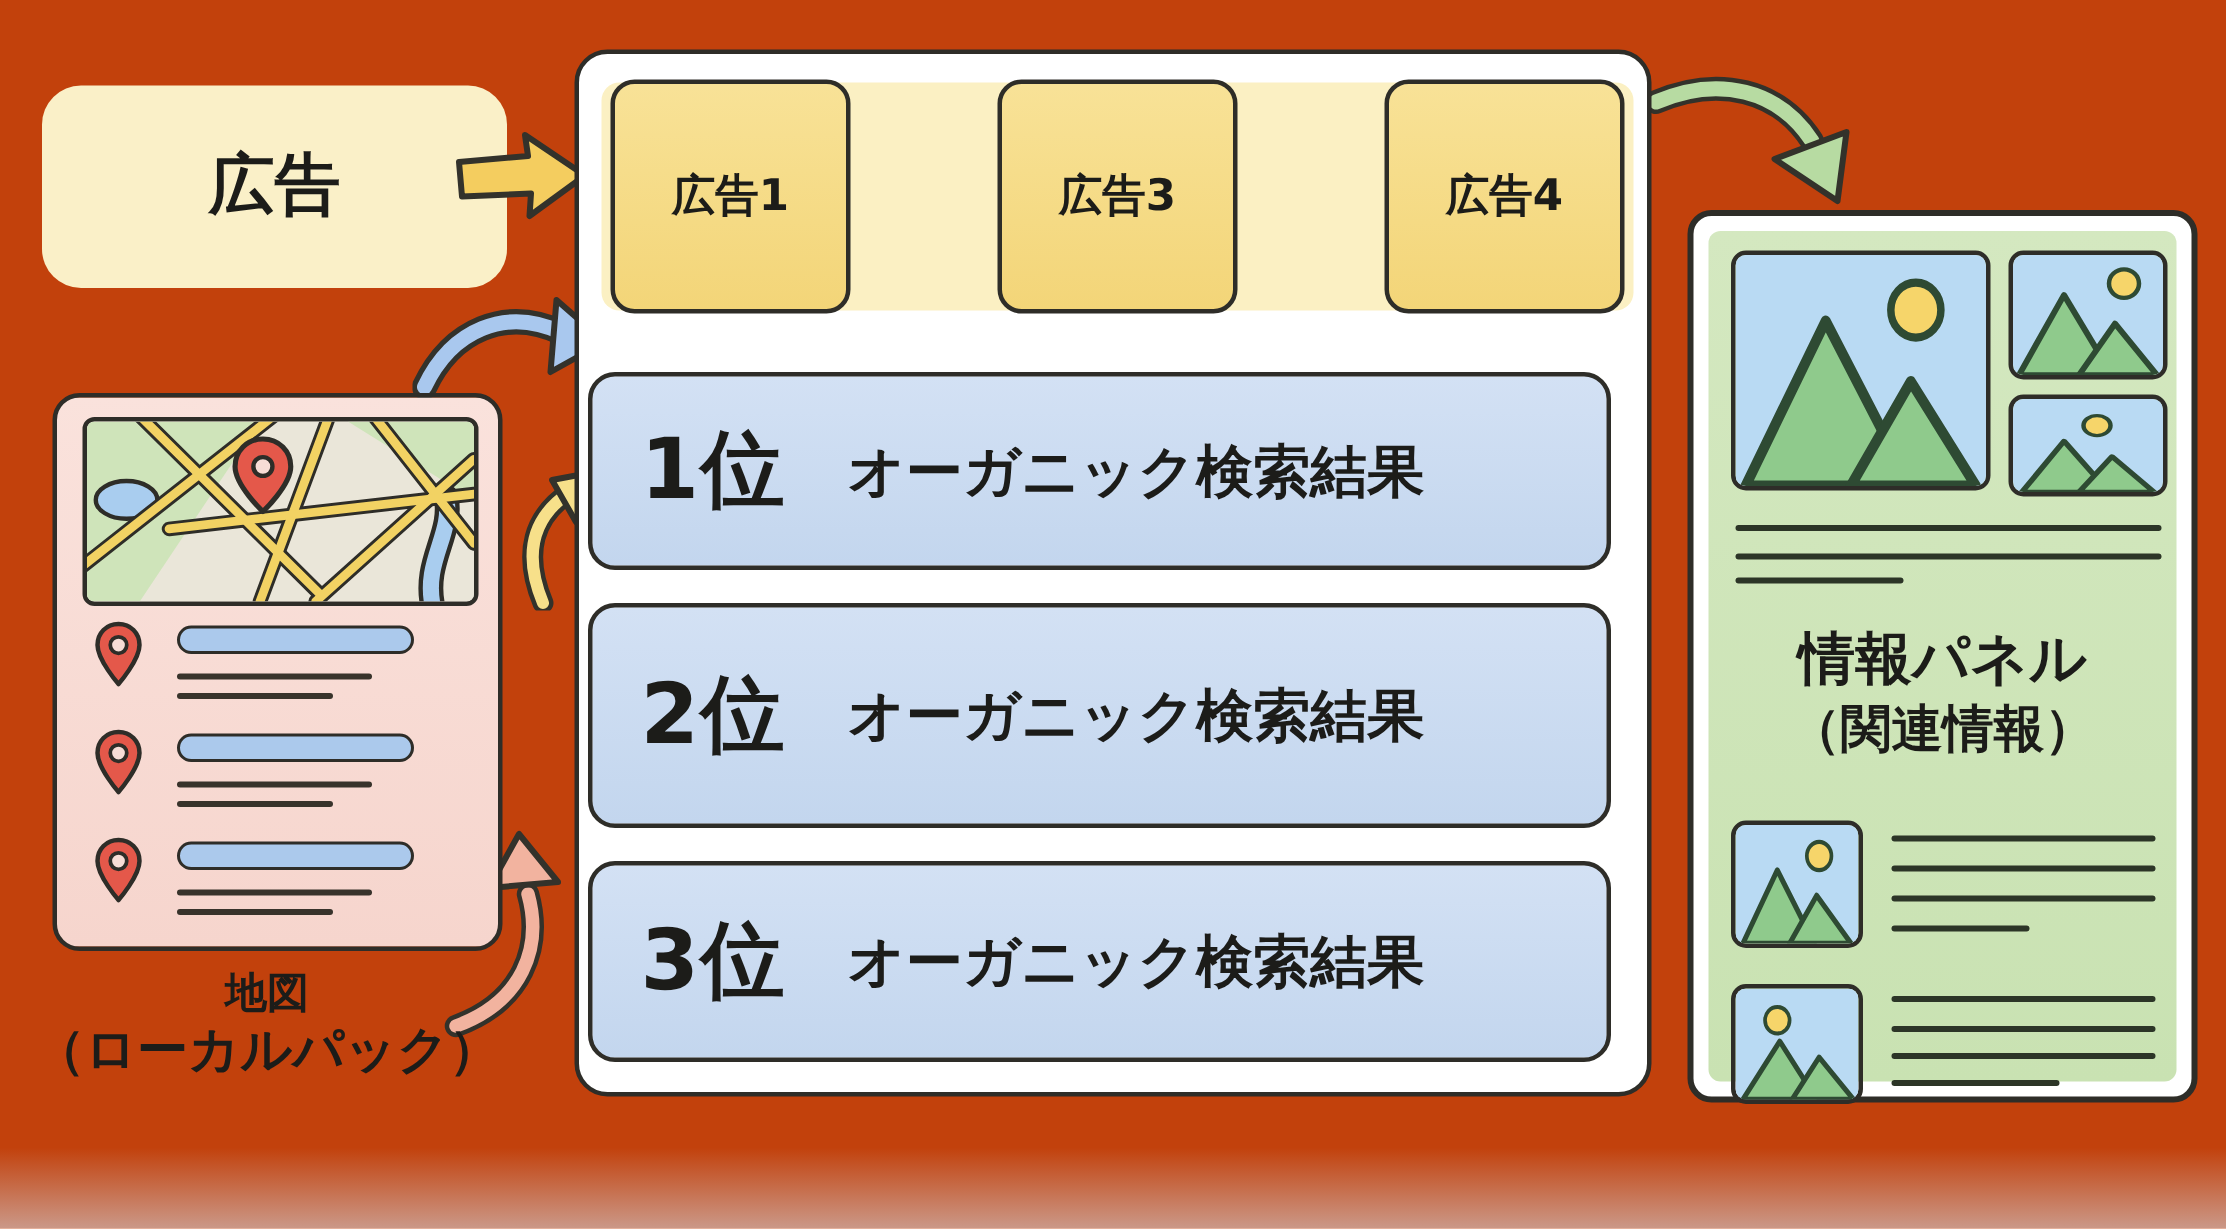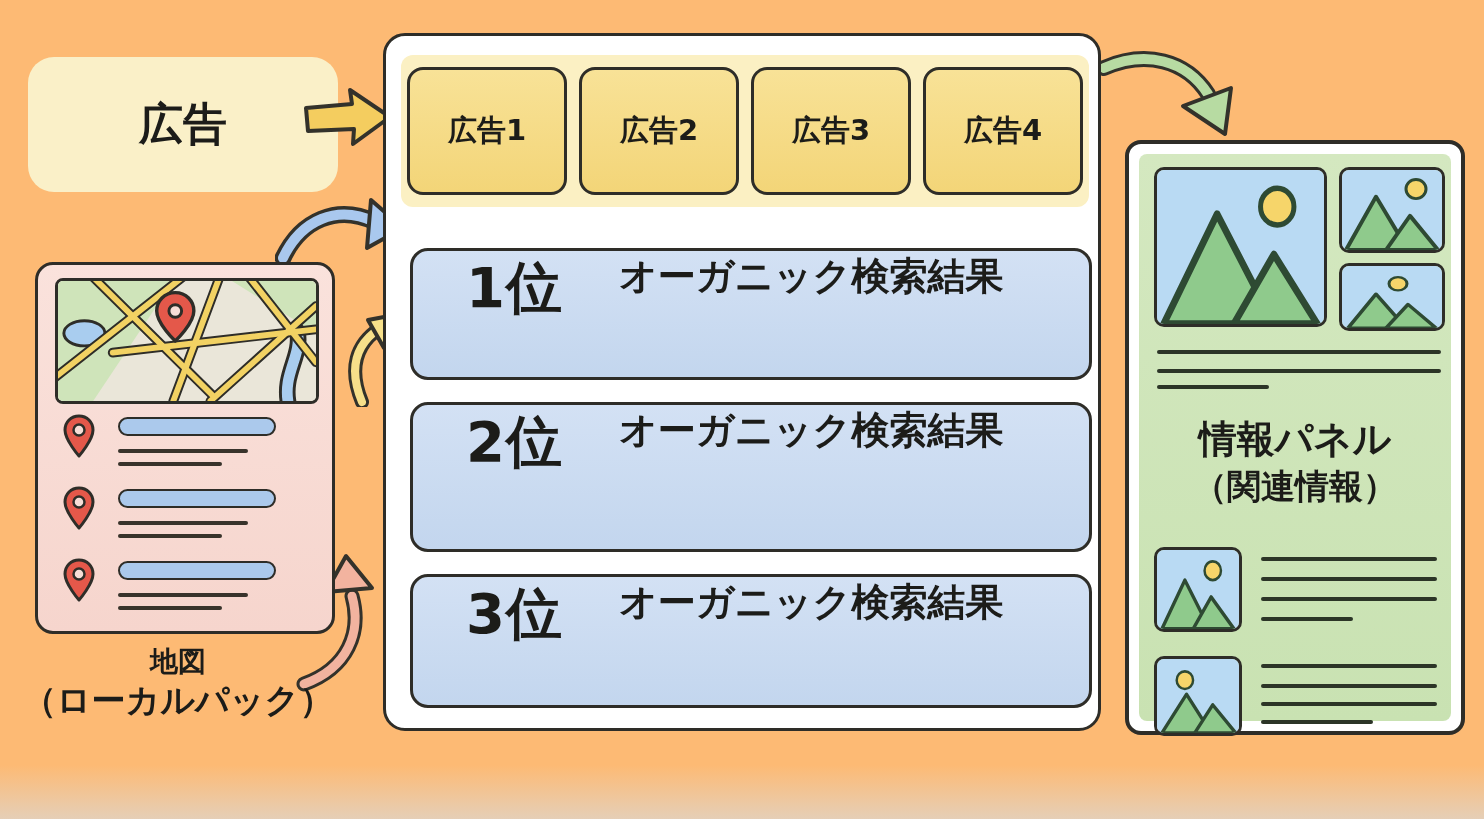--- a/index.html
+++ b/index.html
@@ -1,51 +1,51 @@
 <!DOCTYPE html>
 <html><head>
 <meta charset="utf-8">
 <style>
   * { margin:0; padding:0; box-sizing:border-box; }
   html,body { background:#ffffff; }
   .stage {
     position:relative; width:1484px; height:819px; overflow:hidden;
-    background:#fdba74;
+    background:#c2410c;
     font-family:"DejaVu Sans","Liberation Sans",sans-serif;
     color:#1c1c19;
   }
   .bottom-wash{position:absolute;left:0;right:0;bottom:0;height:54px;
     background:linear-gradient(180deg, rgba(220,230,242,0) 0%, rgba(210,224,238,.55) 100%);}
 
   
   .ad-label-box{position:absolute;left:28px;top:57px;width:310px;height:135px;
     background:#faf0c8;border-radius:26px;display:flex;flex-direction:column;
     align-items:center;justify-content:center;text-align:center;}
   .ad-label-l1{font-size:44px;font-weight:bold;line-height:1.15;}
   .ad-label-l2{font-size:36px;font-weight:bold;line-height:1.2;}
 
   
   .serp{position:absolute;left:383px;top:33px;width:718px;height:698px;
     background:#ffffff;border:3.5px solid #2e2d28;border-radius:22px;}
   .ads-band{position:absolute;left:15px;top:19px;width:688px;height:152px;
     background:#fbf0c3;border-radius:12px;display:flex;align-items:center;
     justify-content:space-between;padding:0 6px;}
-  .ad-box{width:160px;height:128px;border:3px solid #2e2d28;border-radius:16px;
+  .ad-box{width:160px;height:156px;border:3px solid #2e2d28;border-radius:16px;
     background:linear-gradient(180deg,#f8e297 0%,#f3d578 100%);
     display:flex;align-items:center;justify-content:center;
     font-size:29px;font-weight:bold;}
-  .organic-row{position:absolute;left:24px;width:682px;
+  .organic-row{position:absolute;left:6px;width:682px;
     background:linear-gradient(180deg,#d3e1f4 0%,#c3d6ee 100%);
     border:3px solid #2e2d28;border-radius:18px;
-    display:flex;align-items:flex-start;padding-left:53px;}
+    display:flex;align-items:center;padding-left:32px;}
   .row1{top:212px;height:132px;}
   .row2{top:366px;height:150px;}
   .row3{top:538px;height:134px;}
   .rank{font-size:56px;font-weight:bold;letter-spacing:1px;}
-  .organic-label{font-size:38px;font-weight:bold;margin-left:56px;}
+  .organic-label{font-size:38px;font-weight:bold;margin-left:41px;}
 
   
   .map-card{position:absolute;left:35px;top:262px;width:300px;height:372px;
     background:linear-gradient(180deg,#fae2dc 0%,#f6d5cd 100%);
     border:3.5px solid #2e2d28;border-radius:18px;}
   .map-frame{position:absolute;left:17px;top:13px;width:264px;height:126px;
     border:3px solid #2e2d28;border-radius:8px;overflow:hidden;background:#eae6d9;}
   .lp-row{position:absolute;left:24px;width:250px;height:64px;}
   .lp-row .pin{position:absolute;left:0;top:0;}
   .lp-bar{position:absolute;left:56px;top:4px;width:158px;height:19px;
@@ -104,23 +104,20 @@
     <path d="M10,22 C52,4 92,14 114,48" fill="none" stroke="#33322b" stroke-width="16" stroke-linecap="round"></path>
     <path d="M10,22 C52,4 92,14 114,48" fill="none" stroke="#b7dba2" stroke-width="10" stroke-linecap="round"></path>
     <polygon points="137,42 89,60 131,88" fill="#b7dba2" stroke="#33322b" stroke-width="4" stroke-linejoin="round"></polygon>
   </svg>
 
   <div class="serp">
 
     <div class="ads-band">
       <div class="ad-box">
         <span>広告1</span>
-      </div>
-      <div class="ad-box">
-        <span>広告2</span>
       </div>
       <div class="ad-box">
         <span>広告3</span>
       </div>
       <div class="ad-box">
         <span>広告4</span>
       </div>
     </div>
 
     <div class="organic-row row1">

